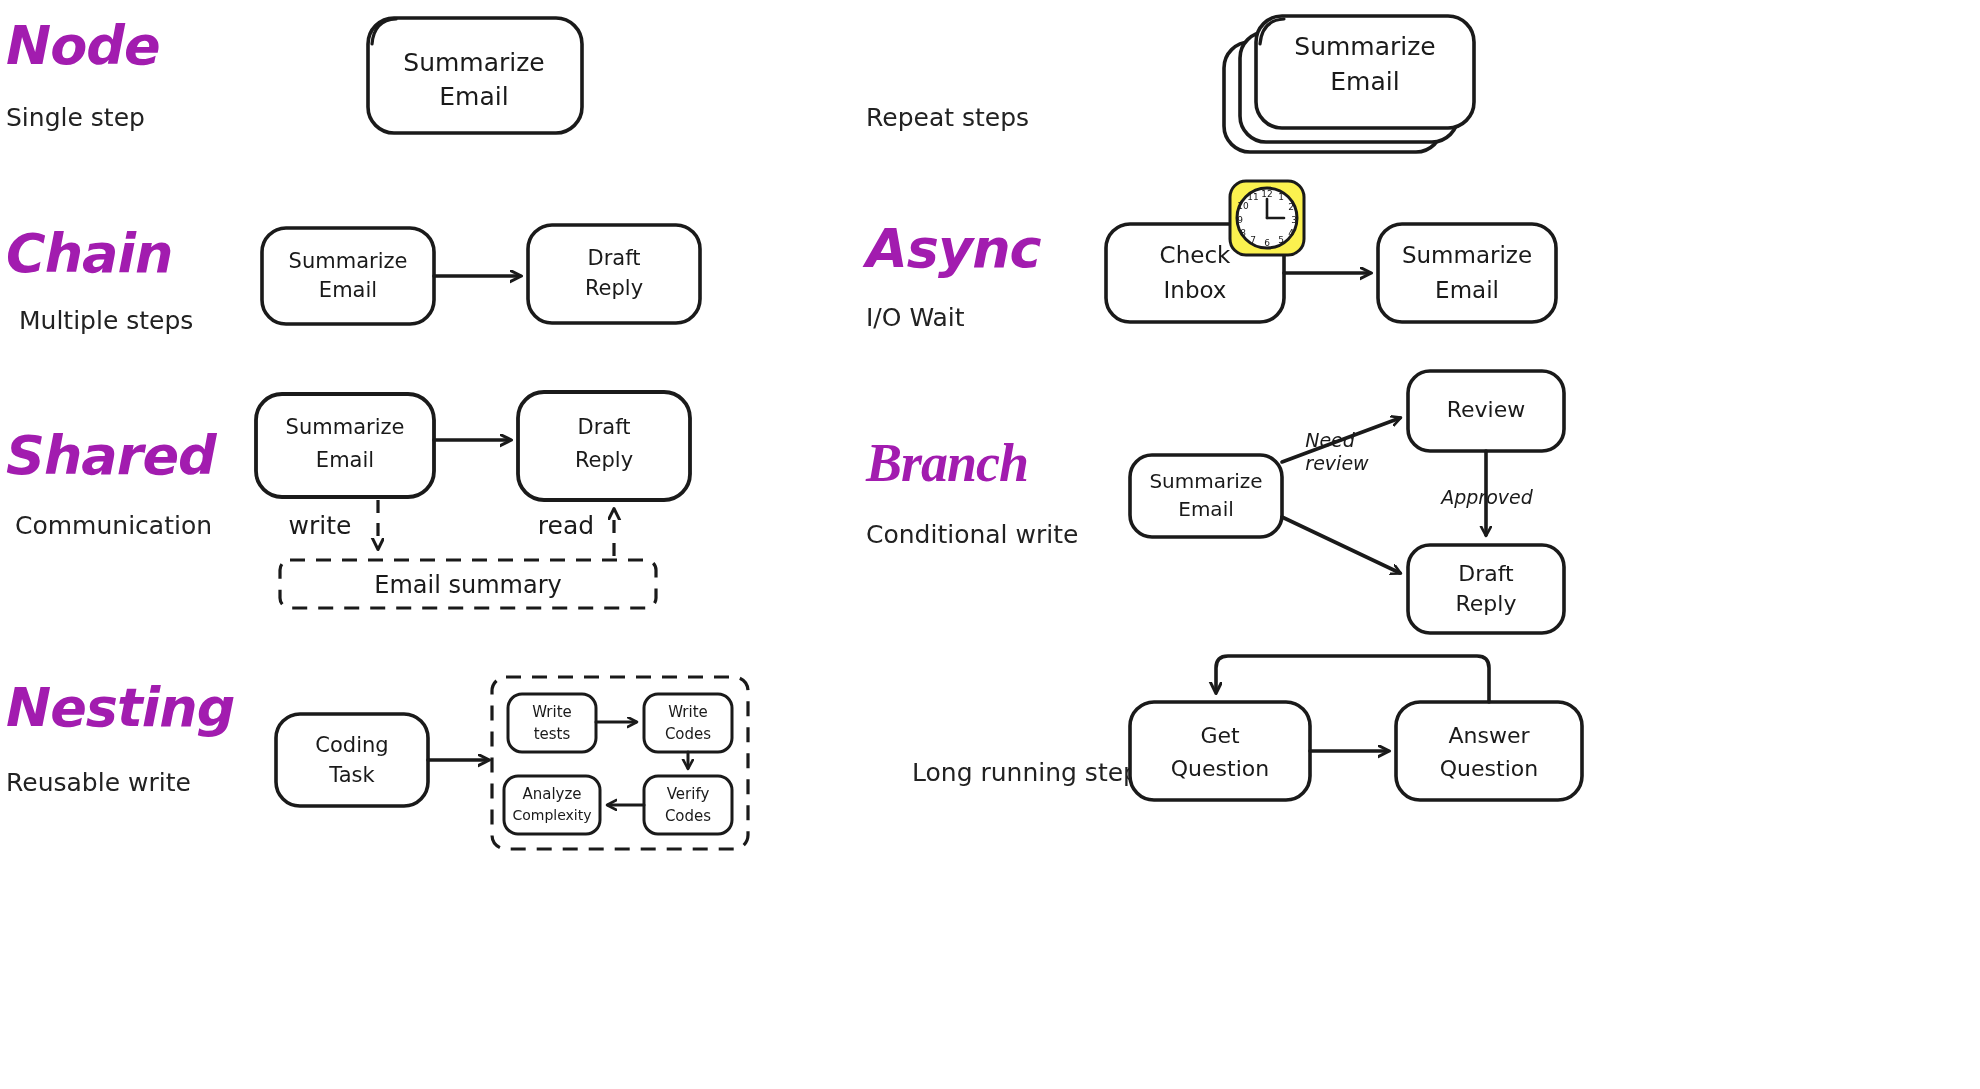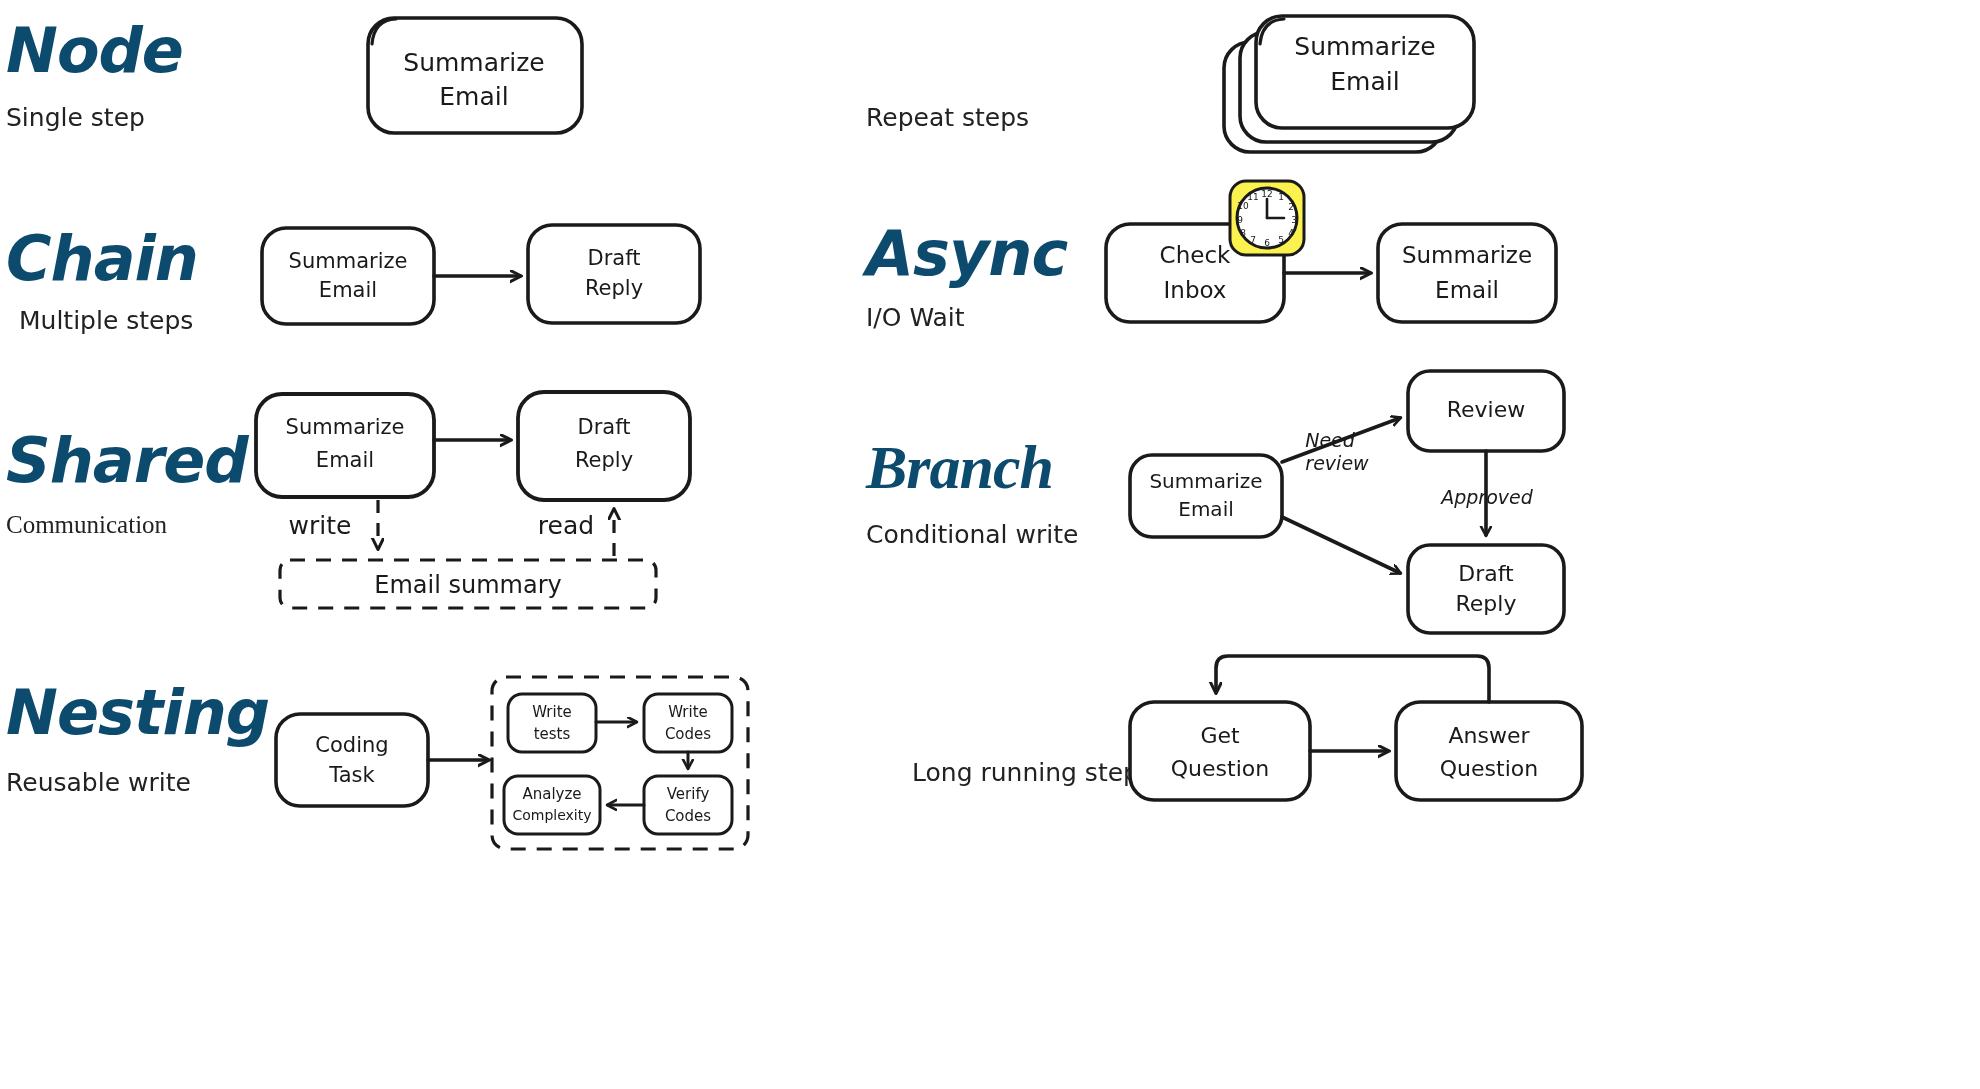--- a/index.html
+++ b/index.html
@@ -6,22 +6,22 @@
   body{
     width:1980px;height:1089px;background:#ffffff;
     font-family:"DejaVu Sans",sans-serif;color:#1a1a1a;
     overflow:hidden;position:relative;
   }
   .canvas{position:absolute;inset:0;}
   svg.layer{position:absolute;left:0;top:0;width:1980px;height:1089px;overflow:visible;}
 
   .sec-title{
     position:absolute;font-family:"DejaVu Sans",sans-serif;
-    font-size:62px;font-weight:700;font-style:italic;letter-spacing:-1px;
-    color:#0c4a6e;white-space:nowrap;
+    font-size:54px;font-weight:700;font-style:italic;letter-spacing:-1px;
+    color:#a21caf;white-space:nowrap;
   }
   .sec-sub{
     position:absolute;font-family:"DejaVu Sans",sans-serif;
     font-size:25px;font-weight:400;color:#222;white-space:nowrap;
   }
   .nodetext{
     font-family:"DejaVu Sans",sans-serif;fill:#1a1a1a;
     text-anchor:middle;dominant-baseline:middle;
   }
   .edgelabel{
@@ -56,21 +56,21 @@
 
   <div class="sec-sub" style="left:866px;top:103px;text-align:right;">Repeat steps</div>
 
   <div class="sec-title" style="left:6px;top:222px;">Chain</div>
   <div class="sec-sub" style="left:19px;top:306px;">Multiple steps</div>
 
   <div class="sec-title" style="left:866px;top:217px;">Async</div>
   <div class="sec-sub" style="left:866px;top:303px;">I/O Wait</div>
 
   <div class="sec-title" style="left:6px;top:424px;">Shared</div>
-  <div class="sec-sub" style="left:6px;top:511px;font-family:Liberation Serif, serif;">Communication</div>
+  <div class="sec-sub" style="left:15px;top:511px;">Communication</div>
 
   <div class="sec-title" style="left:866px;top:432px;font-family:Liberation Serif, serif;">Branch</div>
   <div class="sec-sub" style="left:866px;top:520px;">Conditional write</div>
 
   <div class="sec-title" style="left:6px;top:676px;">Nesting</div>
   <div class="sec-sub" style="left:6px;top:768px;">Reusable write</div>
 
   <div class="sec-sub" style="left:912px;top:758px;">Long running step</div>
 
   <svg class="layer" viewBox="0 0 1980 1089" xmlns="http://www.w3.org/2000/svg">

